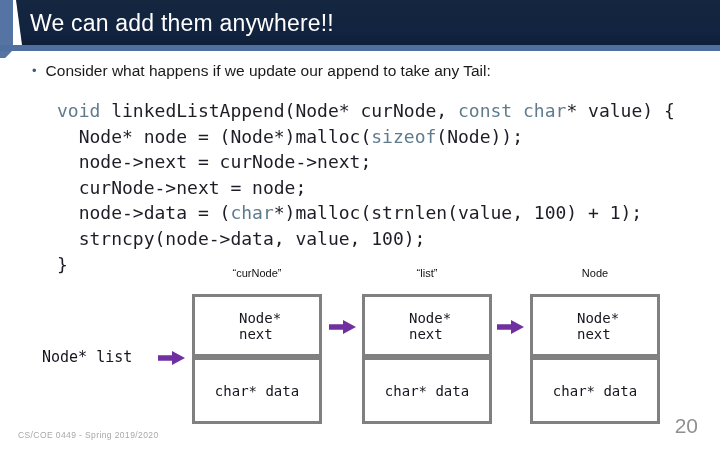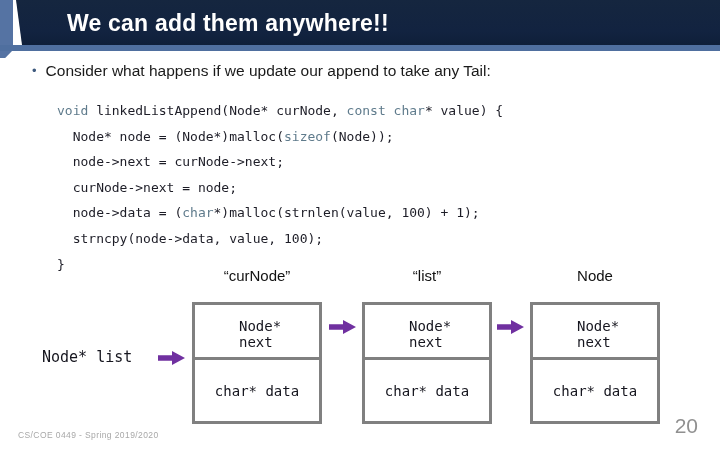--- a/index.html
+++ b/index.html
@@ -28,63 +28,62 @@
   .title-underline {
     position: absolute; left: 0; top: 45px;
     width: 720px; height: 6px;
     background: var(--underline, #4f6f9f);
   }
   .slide-title {
     position: absolute; left: 30px; top: 0;
     height: 51px; line-height: 47px;
     color: #ffffff;
     font-size: 23px;
-    font-weight: 700;
+    font-weight: 400;
     letter-spacing: 0.2px;
-    margin-left: 37px;
   }
 
   
   .bullet-line {
     position: absolute; left: 32px; top: 62px;
     font-size: 15.5px; color: #1a1a1a;
     display: flex; align-items: baseline;
   }
   .bullet-marker {
     color: #3e5a7e; font-size: 13px; margin-right: 9px;
     position: relative; top: -1px;
   }
 
   
   .code-block {
     position: absolute; left: 57px; top: 98px;
     font-family: "DejaVu Sans Mono", monospace;
-    font-size: 13px; line-height: 25.6px;
+    font-size: 18px; line-height: 25.6px;
     color: var(--code-text, #1d1d27);
     white-space: pre;
   }
   .kw { color: var(--keyword, #5f7b8c); }
 
   
   .node-col { position: absolute; width: 130px; }
   .node-label {
     position: absolute; top: -27px; left: 0;
     width: 130px; text-align: center;
-    font-size: 15px; color: #111111;
+    font-size: 11px; color: #111111;
   }
   .node-cell {
     position: absolute; left: 0;
     width: 130px;
     border: 3px solid var(--box-border, #808080);
     background: #ffffff;
     display: flex; align-items: center; justify-content: center;
     font-family: "DejaVu Sans Mono", monospace;
     font-size: 14px; color: #15151e;
   }
-  .next-cell { top: 8px; height: 63px; padding-left: 44px; }
+  .next-cell { top: 0; height: 63px; padding-left: 44px; }
   .data-cell { top: 63px; height: 67px; }
 
   .col-1 { left: 192px; top: 294px; }
   .col-2 { left: 362px; top: 294px; }
   .col-3 { left: 530px; top: 294px; }
 
   .arrow-icon { position: absolute; width: 27px; height: 16px; }
   .arrow-icon path { fill: var(--arrow, #7030a0); }
   .arrow-1 { left: 329px; top: 319px; }
   .arrow-2 { left: 497px; top: 319px; }

